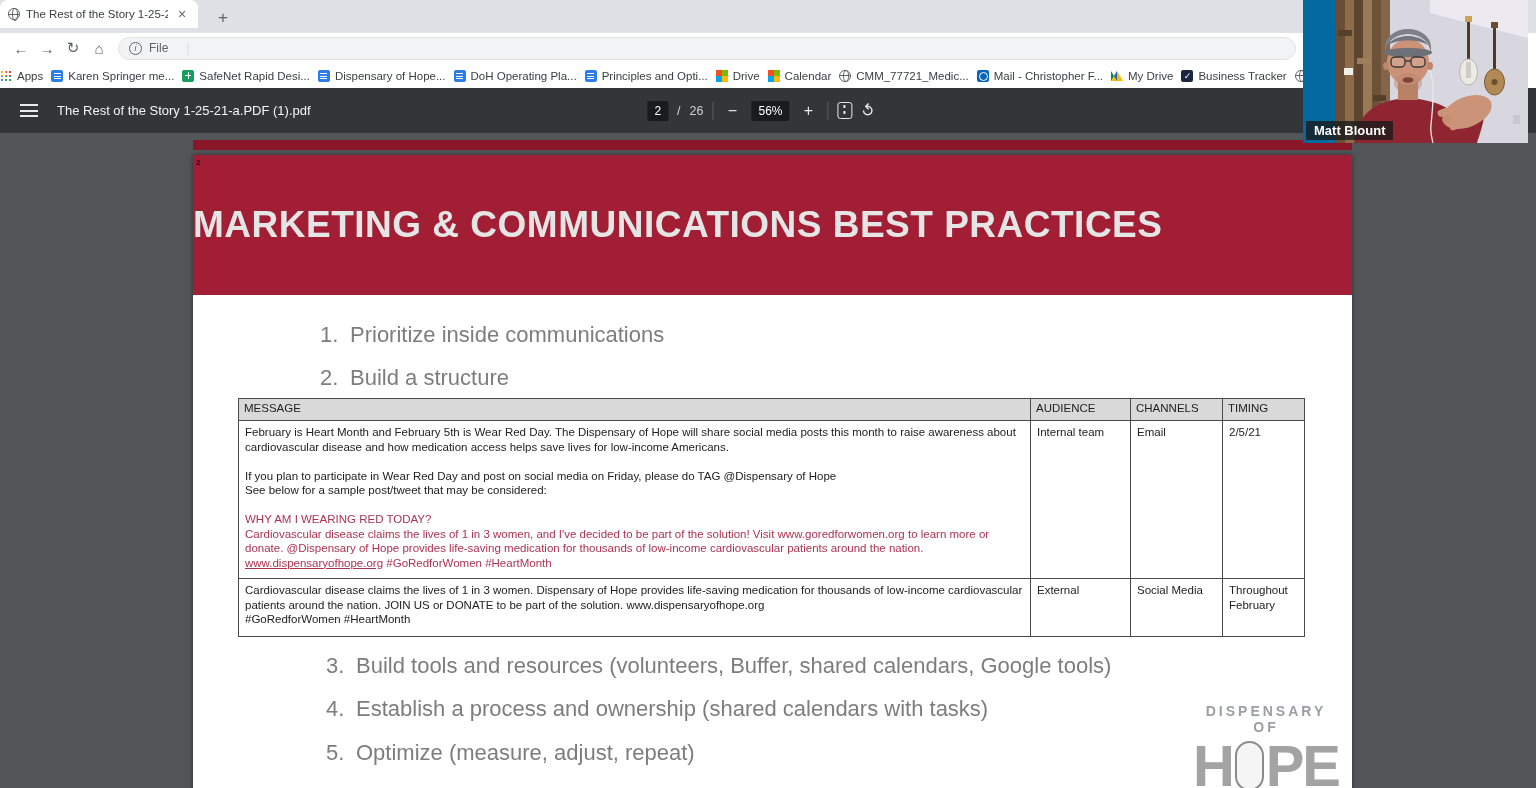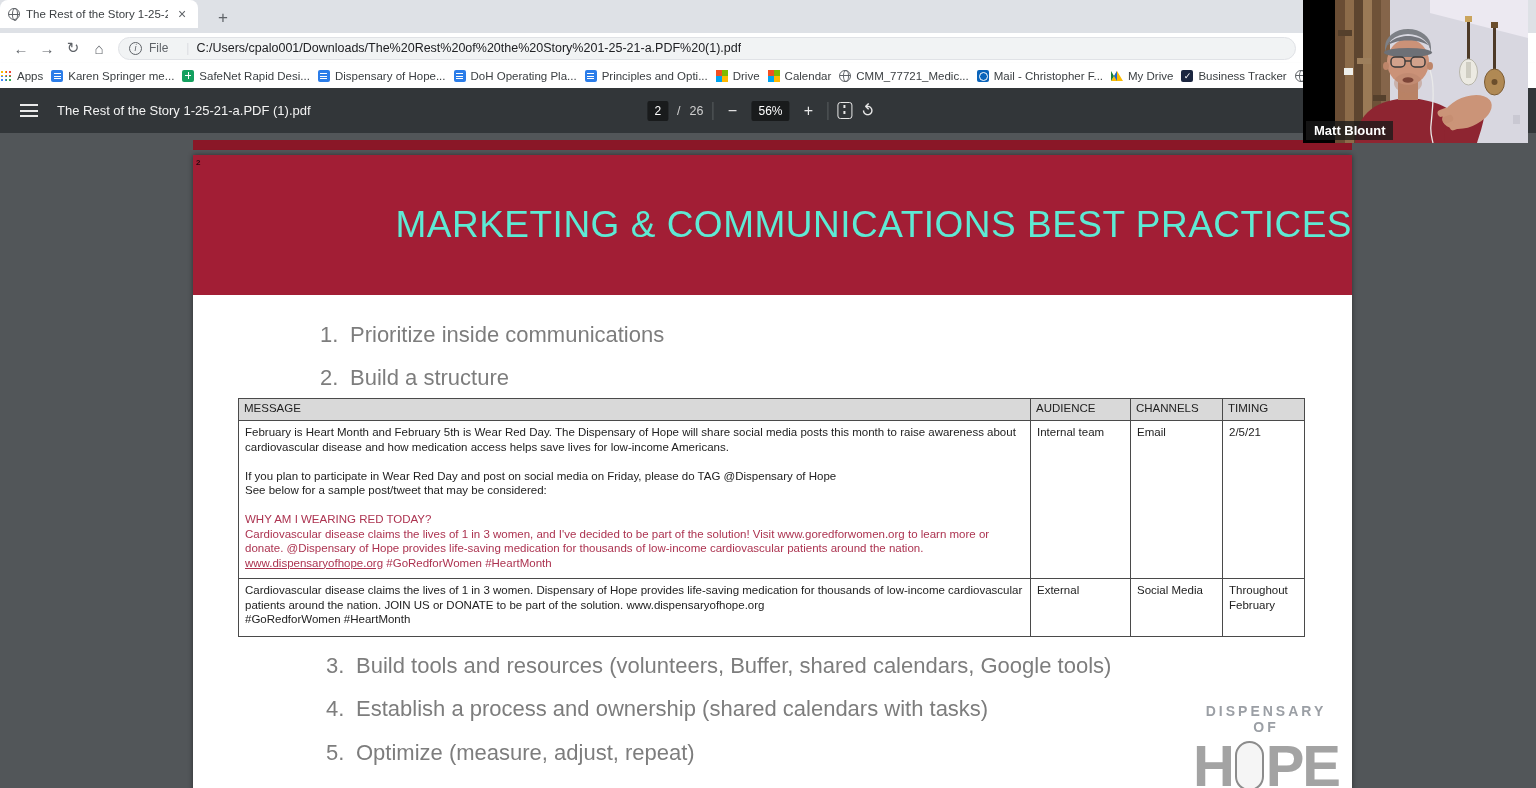--- a/index.html
+++ b/index.html
@@ -89,22 +89,22 @@
   .fit-ic::after { content:""; position:absolute; left:5px; top:2px; width:1.6px; height:3px;
       background:#e8e8e8; box-shadow:0 6px 0 #e8e8e8; }
   .rot-ic { font-size:16px; color:#e8e8e8; transform:rotate(-45deg); display:inline-block; }
 
   
   #viewport { left:0; top:133px; width:1536px; height:655px; background:#525659; }
   #page1-sliver { left:193px; top:7px; width:1159px; height:10px; background:#8a1727; }
   #page2 { left:193px; top:22px; width:1159px; height:640px; background:#fff;
            box-shadow:0 0 5px rgba(0,0,0,0.45); }
   #banner { left:0; top:0; width:1159px; height:140px; background:#a21e35; }
-  #banner .ttl { width:100%; text-align:right; line-height:140px; color:#5eead4;
-                 font-size:37px; font-weight:400; letter-spacing:0.5px; white-space:nowrap; }
+  #banner .ttl { width:100%; text-align:left; line-height:140px; color:#e5e5e5;
+                 font-size:37px; font-weight:700; letter-spacing:0.5px; white-space:nowrap; }
   #page-badge { left:3px; top:3px; font-size:8px; font-weight:bold; color:#27080d; }
 
   .li { position:absolute; display:flex; color:#7d7d7d; font-size:22px; }
   .li .n { width:30px; flex:none; }
   #li1 { left:127px; top:167px; } #li2 { left:127px; top:210px; }
   #li3 { left:133px; top:498px; } #li4 { left:133px; top:541px; } #li5 { left:133px; top:585px; }
 
   #slide-table { left:45px; top:243px; width:1067px; border-collapse:collapse;
                  font-size:11.5px; color:#222; table-layout:fixed; }
   #slide-table th, #slide-table td { border:1px solid #4a4a4a; vertical-align:top;
@@ -122,21 +122,21 @@
   #logo .lg-main { display:flex; justify-content:center; align-items:center; margin-top:2px; }
   #logo .lg-letter { font-size:58px; font-weight:bold; color:#a3a3a3; line-height:58px;
                      letter-spacing:-2px; }
   #pill { width:30px; height:50px; border:2px solid #8c8c8c; border-radius:16px;
           margin:0 2px; overflow:hidden; background:#f5f5f5; }
   #pill .half { height:50%; background:#c81f30; }
   #logo .lg-rule { height:1px; background:#c4c4c4; margin:4px 6px 3px; }
   #logo .lg-tag { font-size:6.5px; letter-spacing:1.6px; color:#c0392b; font-weight:bold; }
 
   
-  #webcam { left:1303px; top:0; width:188px; height:143px; background:#000000; }
+  #webcam { left:1303px; top:0; width:188px; height:143px; background:#0369a1; }
   #webcam svg { position:absolute; left:32px; top:0; }
   #cam-name { position:absolute; left:3px; bottom:3px; background:rgba(25,25,25,0.78);
               color:#fff; font-size:13px; font-weight:bold; padding:2px 8px; }
 </style>
 </head>
 <body>
 
 <div id="tabstrip" class="abs">
   <div id="tab">
     <span class="ic ic-globe"></span>
@@ -148,21 +148,20 @@
 
 <div id="navbar" class="abs">
   <span class="nav-ic" style="margin-left:8px">←</span>
   <span class="nav-ic">→</span>
   <span class="nav-ic">↻</span>
   <span class="nav-ic">⌂</span>
   <div id="addressbar">
     <span class="info-circle">i</span>
     <span class="addr-file">File</span>
     <span class="addr-sep">|</span>
-    <span class="addr-url">C:/Users/cpalo001/Downloads/The%20Rest%20of%20the%20Story%201-25-21-a.PDF%20(1).pdf</span>
   </div>
 </div>
 
 <div id="bookmarks" class="abs">
   <div class="bm">
     <span class="ic ic-apps"></span>
     <span class="lbl">Apps</span>
   </div>
   <div class="bm">
     <span class="ic ic-doc"></span>

